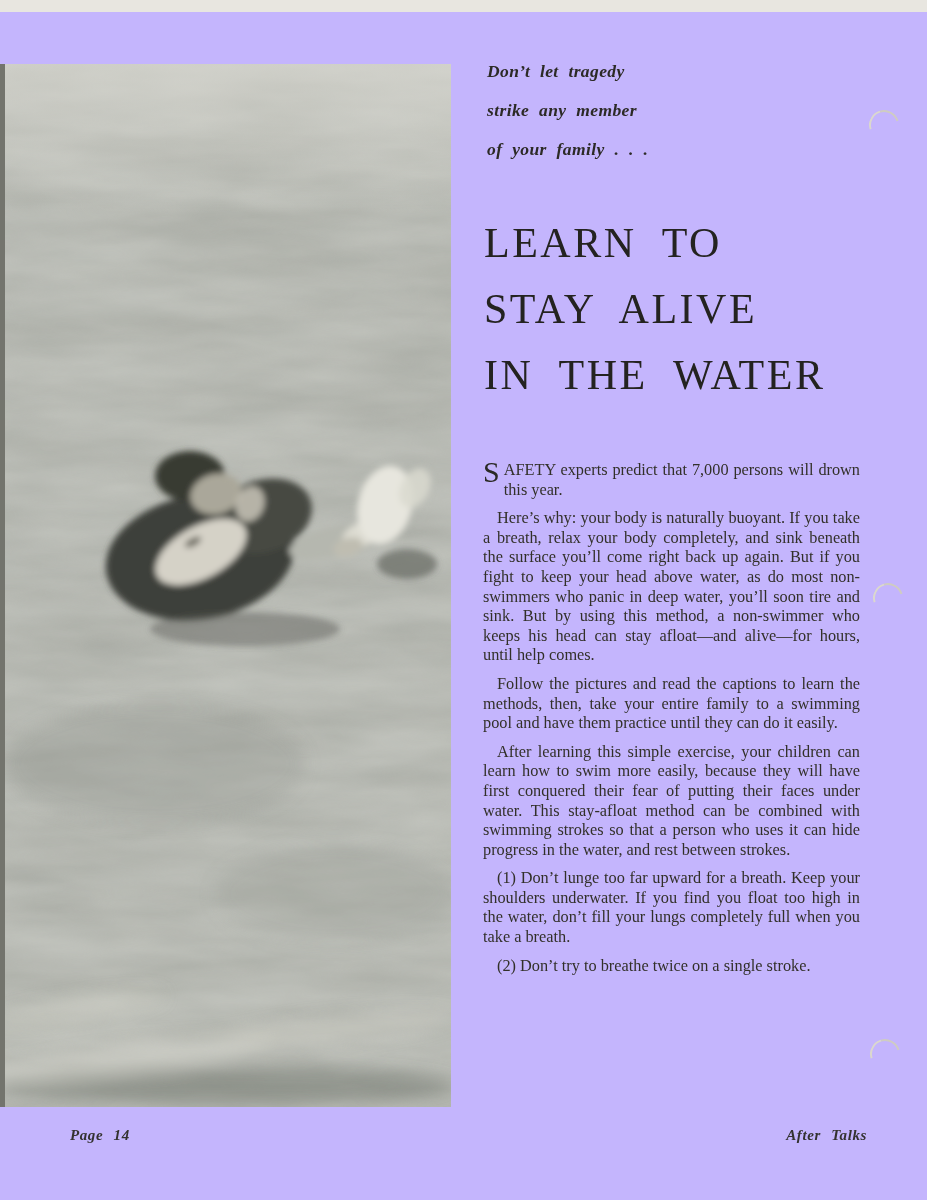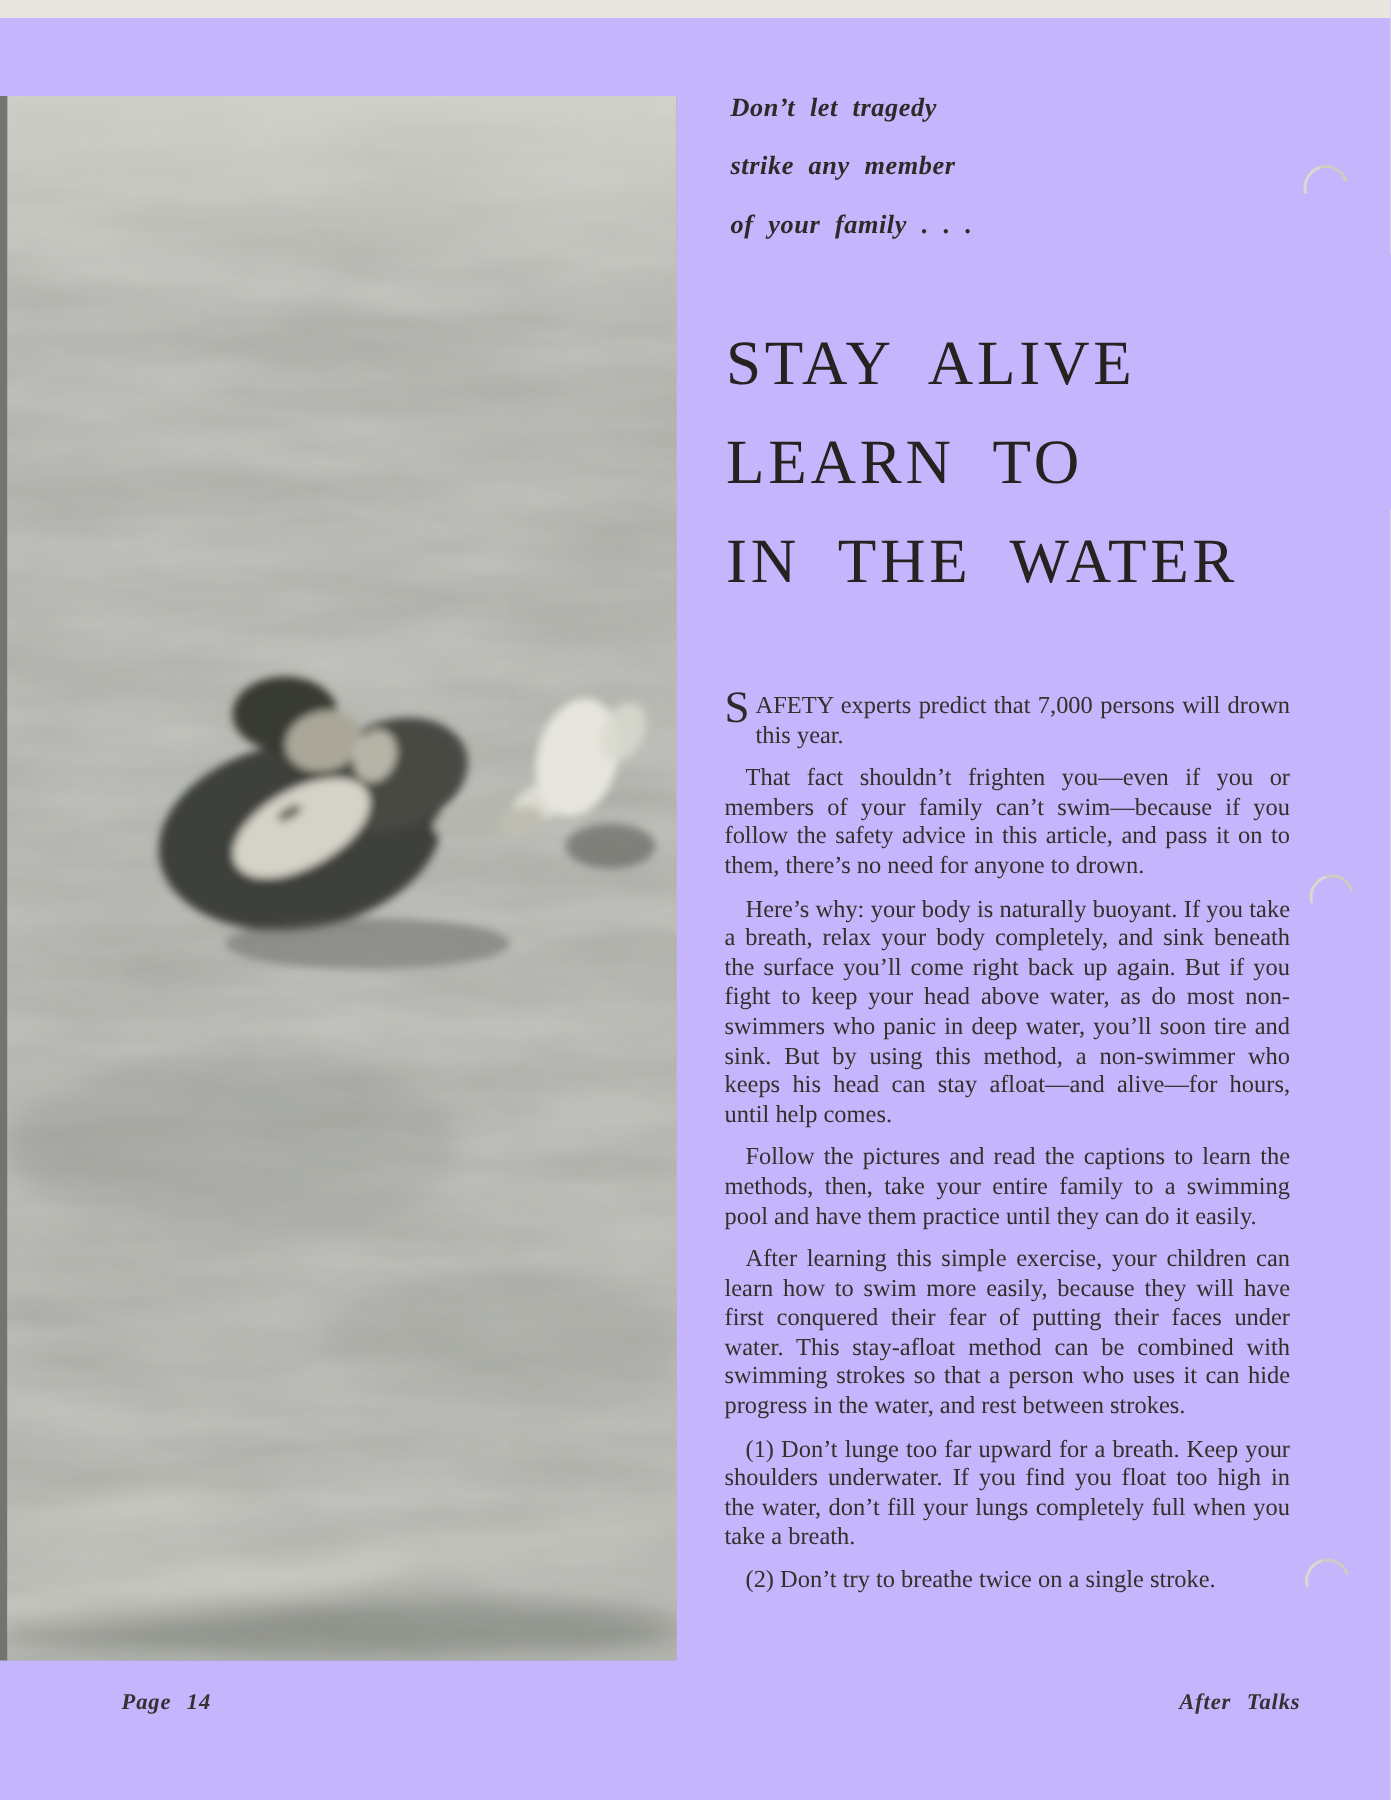--- a/index.html
+++ b/index.html
@@ -43,21 +43,21 @@
   .drop {
     float:left; font-size:30px; line-height:23px; padding-right:4px;
     color:#2b2a26;
   }
   
   .footer-left, .footer-right {
     position:absolute; top:1115px;
     font-style:italic; font-weight:bold; font-size:15px;
     letter-spacing:0.6px; word-spacing:6px; color:#343230;
   }
-  .footer-left { left:81px; }
+  .footer-left { left:70px; }
   .footer-right { right:60px; }
   
   .hole {
     position:absolute; width:26px; height:26px; border-radius:50%;
     border:2px solid transparent;
     border-top-color:#cfccc2; border-left-color:#dbd8ce;
     transform:rotate(28deg);
   }
   .hole-1 { left:869px; top:98px; }
   .hole-2 { left:873px; top:571px; }
@@ -125,28 +125,27 @@
     </svg>
   </div>
 
   <div class="intro">
     <span class="line">Don’t let tragedy</span>
     <span class="line">strike any member</span>
     <span class="line">of your family . . .</span>
   </div>
 
   <h1 class="headline" style="margin:0; font-weight:normal;">
+    <span class="line">LEARN TO</span>
     <span class="line">STAY ALIVE</span>
-    <span class="line">LEARN TO</span>
     <span class="line">IN THE WATER</span>
   </h1>
 
   <div class="article">
     <p class="lead"><span class="drop">S</span><span>AFETY experts predict that 7,000 persons will drown this year.</span></p>
-    <p>That fact shouldn’t frighten you—even if you or members of your family can’t swim—because if you follow the safety advice in this article, and pass it on to them, there’s no need for anyone to drown.</p>
     <p>Here’s why: your body is naturally buoyant. If you take a breath, relax your body completely, and sink beneath the surface you’ll come right back up again. But if you fight to keep your head above water, as do most non-swimmers who panic in deep water, you’ll soon tire and sink. But by using this method, a non-swimmer who keeps his head can stay afloat—and alive—for hours, until help comes.</p>
     <p>Follow the pictures and read the captions to learn the methods, then, take your entire family to a swimming pool and have them practice until they can do it easily.</p>
     <p>After learning this simple exercise, your children can learn how to swim more easily, because they will have first conquered their fear of putting their faces under water. This stay-afloat method can be combined with swimming strokes so that a person who uses it can hide progress in the water, and rest between strokes.</p>
     <p>(1) Don’t lunge too far upward for a breath. Keep your shoulders underwater. If you find you float too high in the water, don’t fill your lungs completely full when you take a breath.</p>
     <p>(2) Don’t try to breathe twice on a single stroke.</p>
   </div>
 
   <div class="footer-left">Page 14</div>
   <div class="footer-right">After Talks</div>
 

